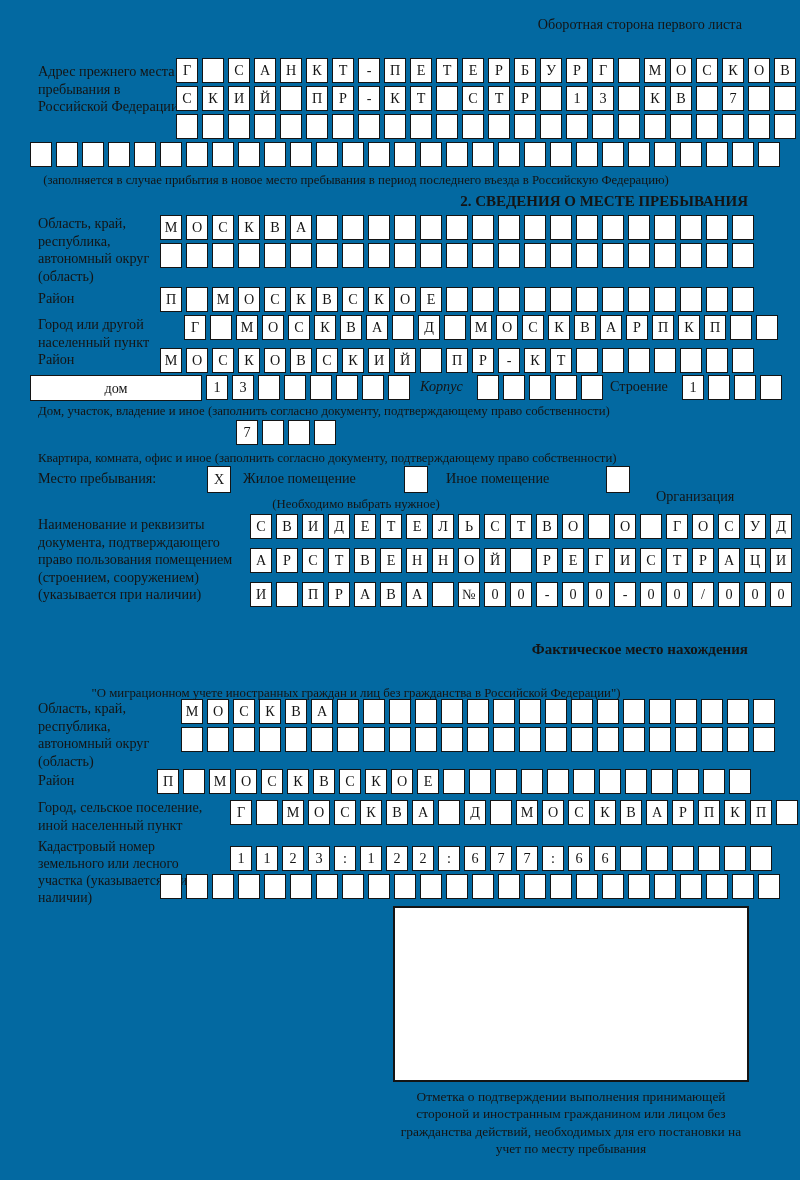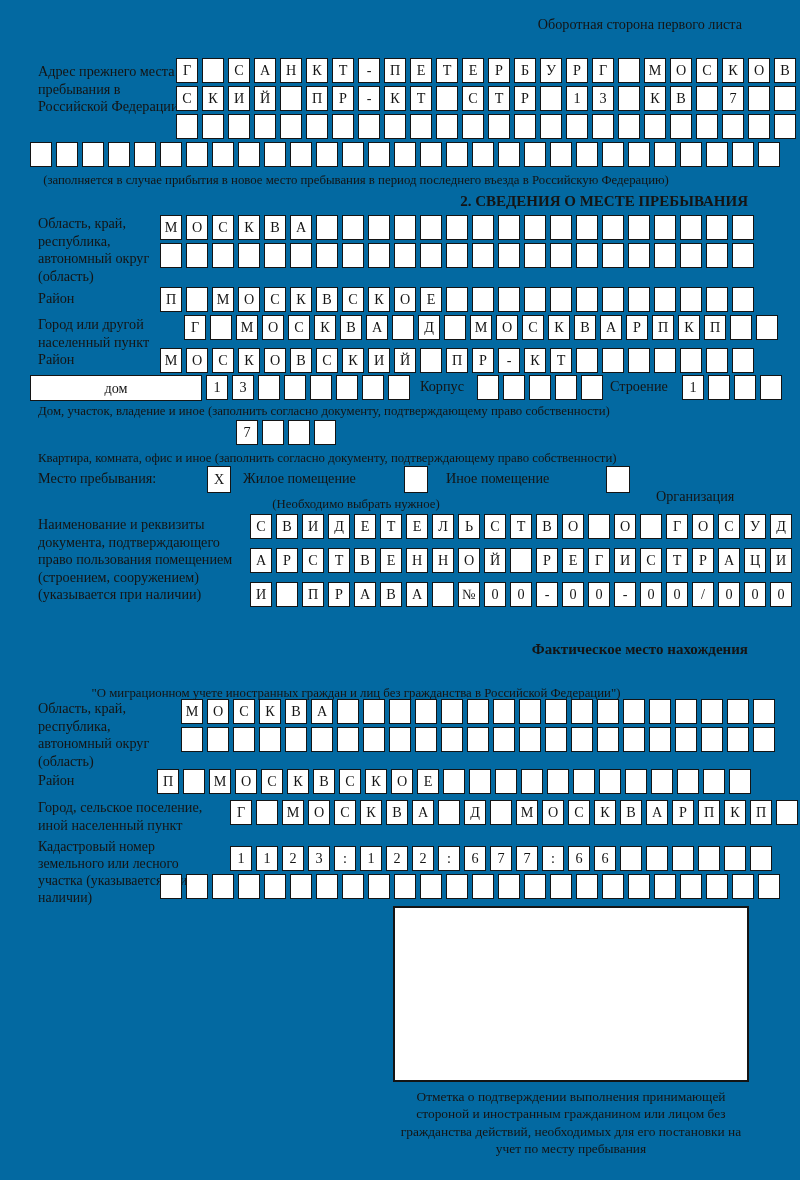--- a/index.html
+++ b/index.html
@@ -288,21 +288,21 @@
   <div class="cells" style="left:206px; top:375px;">
       <div class="cell">1</div>
       <div class="cell">3</div>
       <div class="cell"></div>
       <div class="cell"></div>
       <div class="cell"></div>
       <div class="cell"></div>
       <div class="cell"></div>
       <div class="cell"></div>
     </div>
-  <div class="label" style="left:420px; top:378px;">Корпус</div>
+  <div class="label" style="left:420px; top:378px;font-style:italic;">Корпус</div>
   <div class="cells" style="left:477px; top:375px;">
       <div class="cell"></div>
       <div class="cell"></div>
       <div class="cell"></div>
       <div class="cell"></div>
       <div class="cell"></div>
     </div>
   <div class="label" style="left:610px; top:378px;">Строение</div>
   <div class="cells" style="left:682px; top:375px;">
       <div class="cell">1</div>

